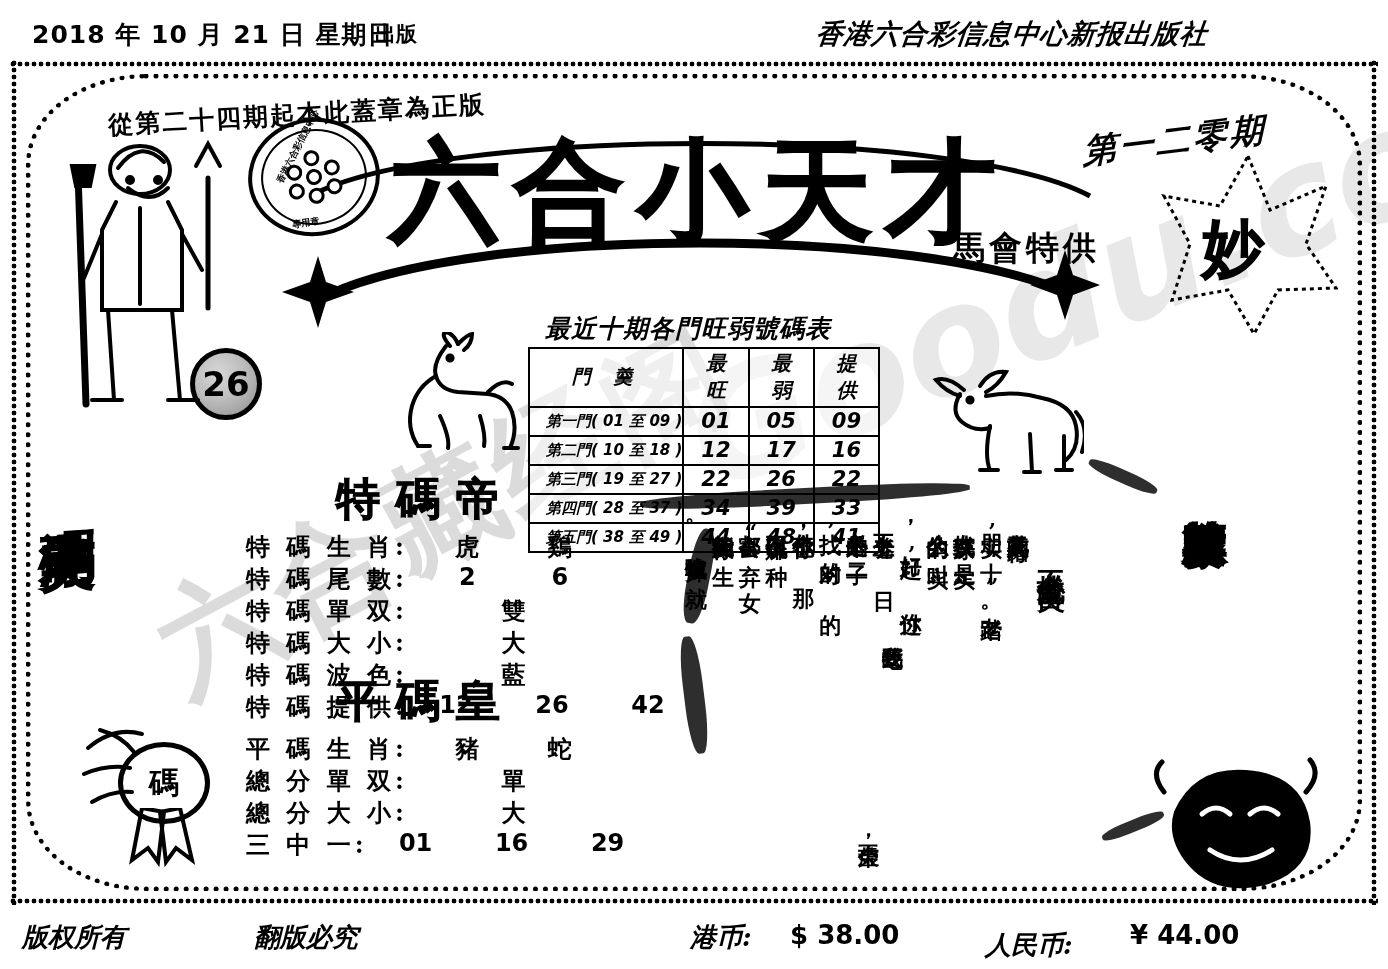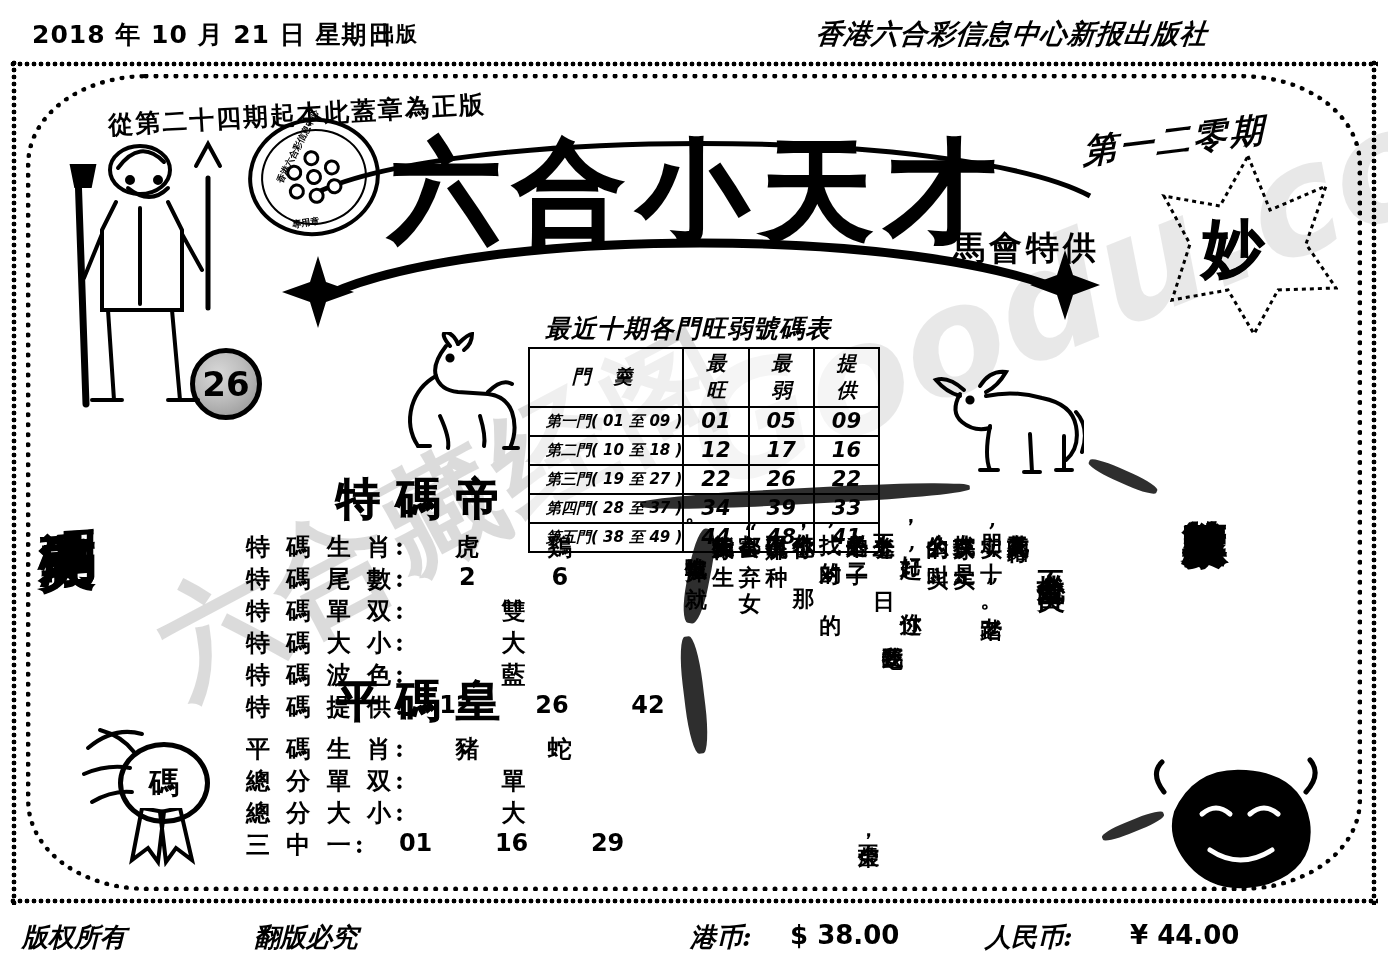--- a/index.html
+++ b/index.html
@@ -185,21 +185,21 @@
   .ftr{position:absolute;left:0;top:920px;width:1388px;height:44px;}
   .ftr span{
     position:absolute;top:0;
     font-size:26px;font-weight:bold;font-style:italic;
     font-family:"DejaVu Serif",serif;white-space:nowrap;
   }
   .f1{left:22px;}
   .f2{left:254px;}
   .f3{left:690px;}
   .f4{left:790px;font-family:"DejaVu Sans",sans-serif !important;font-style:normal !important;}
-  .f5{left:985px;}
+  .f5{left:985px;margin-top:8px;}
   .f6{left:1130px;font-family:"DejaVu Sans",sans-serif !important;font-style:normal !important;}
 
   
   .ball{
     position:absolute;left:190px;top:348px;width:72px;height:72px;
     border-radius:50%;
     background:radial-gradient(circle at 38% 34%, #d8d8d8 0%, #bdbdbd 45%, #8e8e8e 100%);
     border:5px solid #000;
     display:flex;align-items:center;justify-content:center;
     font-size:34px;font-weight:bold;

